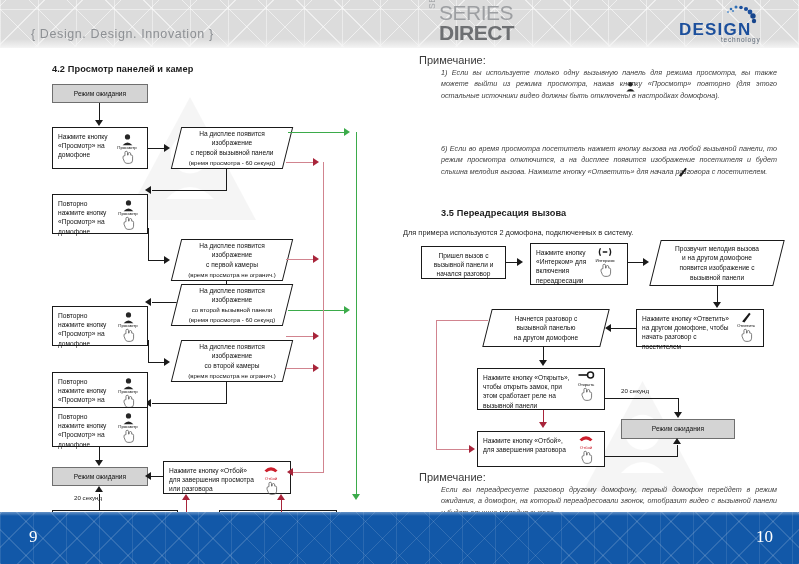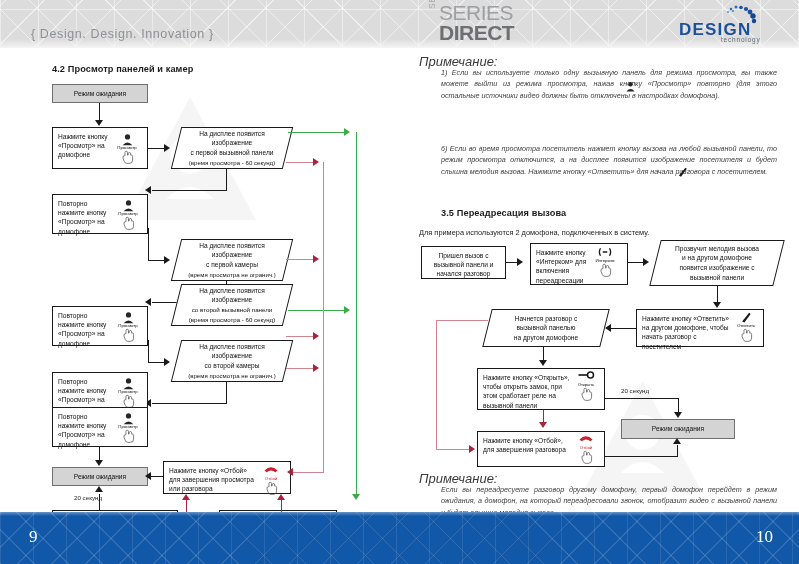--- a/index.html
+++ b/index.html
@@ -94,21 +94,21 @@
   }
   .pg-left  { left:29px; }
   .pg-right { right:26px; }
 
   
   .sec-title {
     position:absolute; font-size:9.2px; font-weight:bold; color:#1c1c1c;
     letter-spacing:.1px; white-space:nowrap;
   }
   .note-label {
-    position:absolute; font-size:13px; font-style:italic; color:#3a3a3a;
+    position:absolute; font-size:11px; color:#3a3a3a;
   }
   .note-par {
     position:absolute; font-size:7.2px; font-style:italic; color:#3d3d3d;
     line-height:11.4px; text-align:justify;
   }
   .plain-line {
     position:absolute; font-size:7.4px; color:#222;
   }
 
   
@@ -471,21 +471,21 @@
 
 
       <div class="note-par" style="left:42px; top:95px; width:336px;">6) Если во время просмотра посетитель нажмет кнопку вызова на любой вызывной панели, то режим просмотра отключится, а на дисплее появится изображение посетителя и будет слышна мелодия вызова. Нажмите кнопку  «Ответить»        для начала разговора с посетителем.</div>
       <span style="position:absolute; left:277px; top:116px;">
         <svg width="13" height="12" viewBox="0 0 18 16">
             <path d="M13 2 q-3 4 -9 11 l3 1.5 q5 -7 8 -11 z" fill="#1a1a1a"></path>
           </svg>
       </span>
 
       <div class="sec-title" style="left:42px; top:160px;">3.5 Переадресация вызова</div>
-      <div class="plain-line" style="left:20px; top:180px;">Для примера используются 2 домофона, подключенных в систему.</div>
+      <div class="plain-line" style="left:4px; top:180px;">Для примера используются 2 домофона, подключенных в систему.</div>
 
       <div class="box" style="left:22px; top:198px; width:85px; height:33px;">
         <span class="txt" style="display:block; text-align:center;">Пришел вызов с вызывной панели и начался разговор</span>
       </div>
       <div class="ln h" style="left:107px; top:214px; width:13px;"></div>
       <div class="arw r" style="left:118px; top:210px;"></div>
 
       <div class="box" style="left:131px; top:195px; width:98px; height:42px;">
         <span class="txt" style="display:block; width:54px;">Нажмите кнопку «Интерком» для включения переадресации</span>
       </div>

